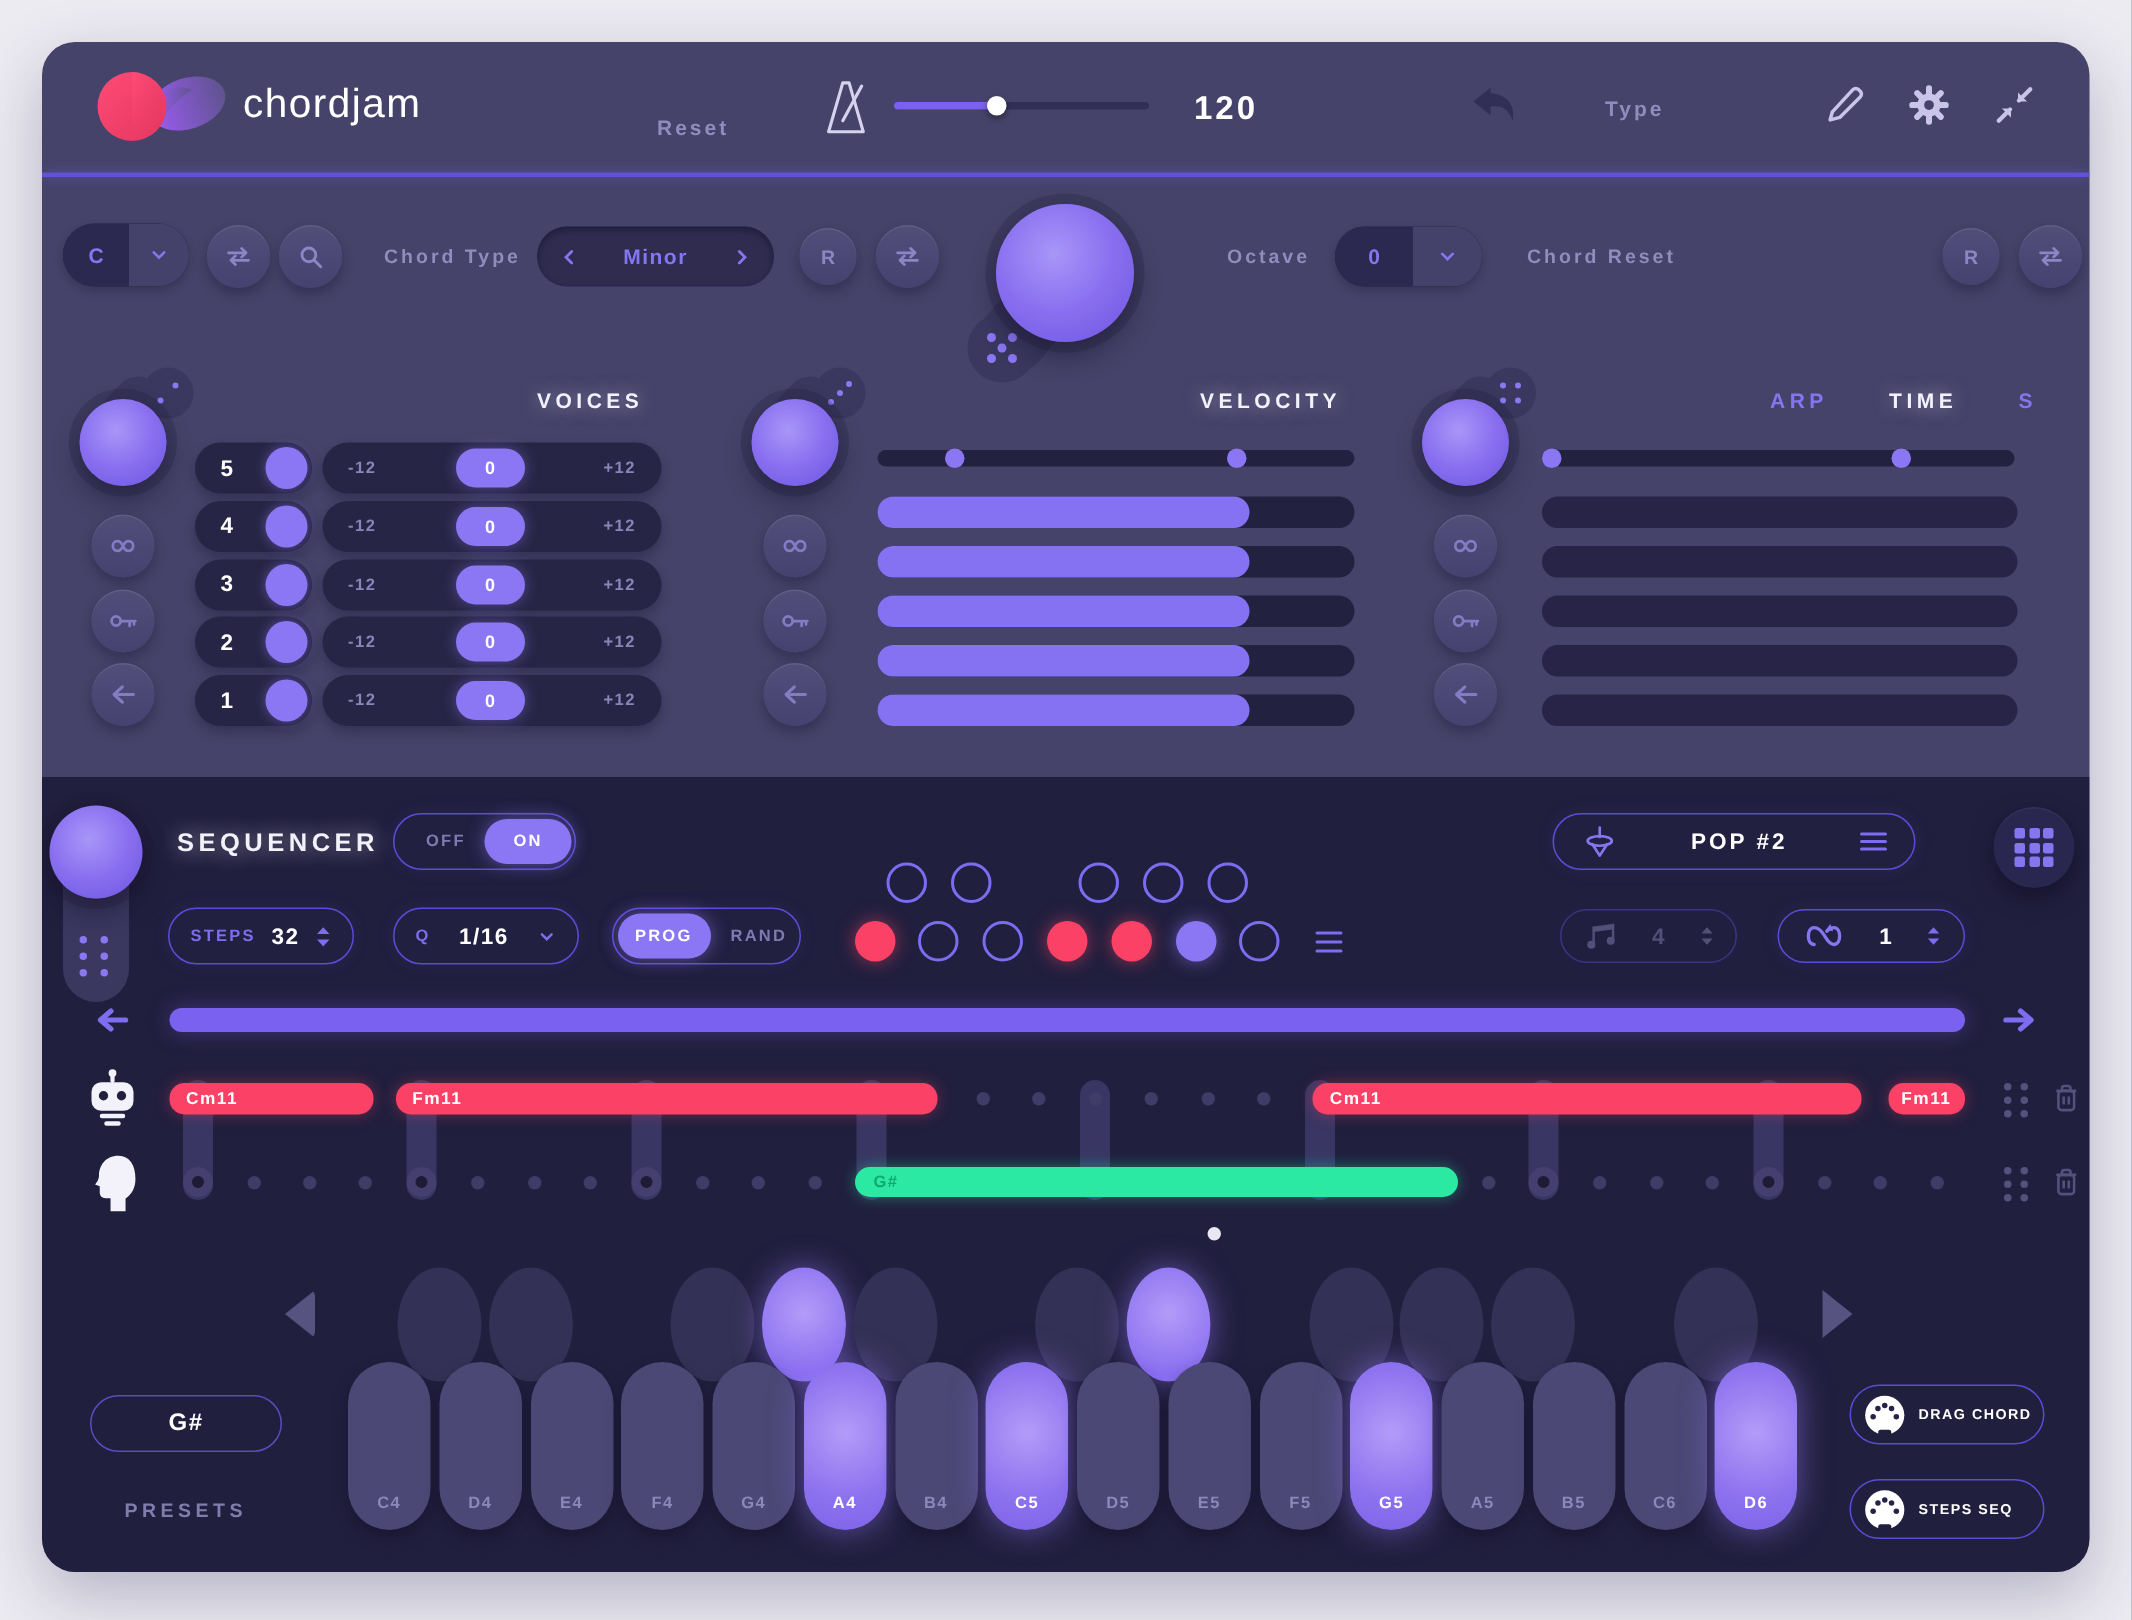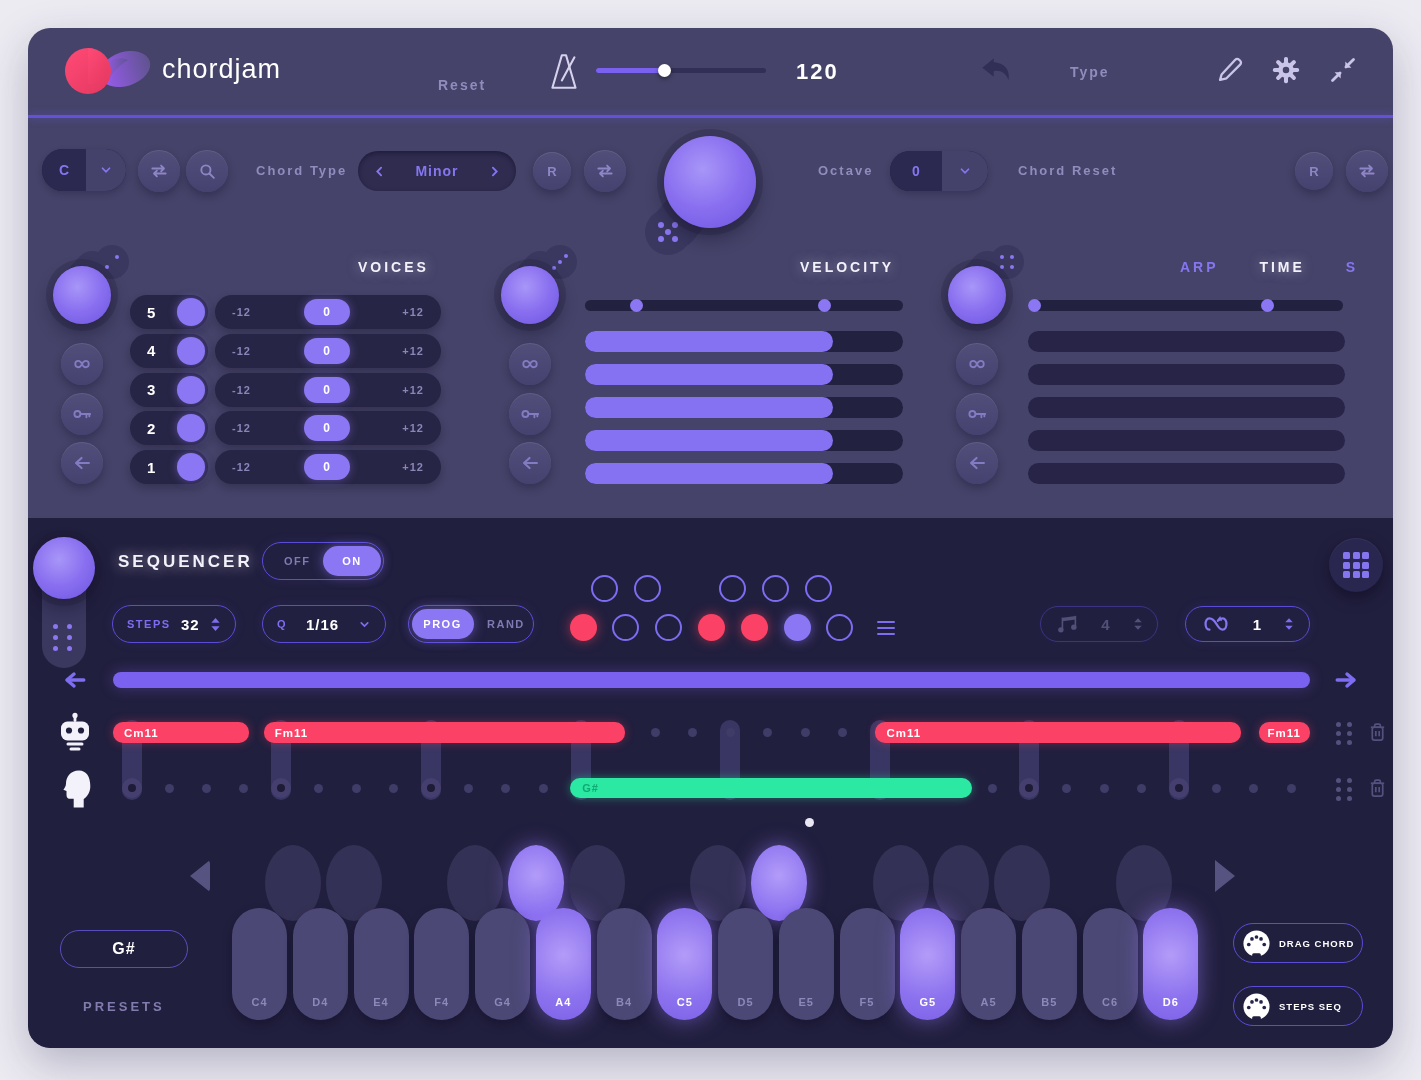--- a/index.html
+++ b/index.html
@@ -467,20 +467,33 @@
       <div class="pcirc " style="left: 691.3px; top: 546.5px;"></div>
       <div class="pcirc " style="left: 734.1px; top: 546.5px;"></div>
       <div class="pcirc " style="left: 776.9px; top: 546.5px;"></div>
     </div>
   <div class="hamburger abs" style="left:849px; top:589px;">
       <div></div>
       <div></div>
       <div></div>
     </div>
 
+  <div class="opill" style="left:1007px; top:514px; width:242px; justify-content:space-between; padding:0 18px;">
+    <svg width="25" height="25" viewBox="0 0 28 28" fill="none" stroke="#8576f0" stroke-width="2" stroke-linecap="round" stroke-linejoin="round">
+        <line x1="14" y1="3" x2="14" y2="10"></line>
+        <ellipse cx="14" cy="13" rx="9" ry="3.6"></ellipse>
+        <path d="M8.5 15.5 L14 24 L19.5 15.5"></path>
+      </svg>
+    <span class="pill-val" style="letter-spacing:2px;">POP #2</span>
+    <div class="hamburger">
+        <div style="margin:2.5px 0"></div>
+        <div style="margin:2.5px 0"></div>
+        <div style="margin:2.5px 0"></div>
+      </div>
+  </div>
 
   <div class="grid-btn">
     <div class="gridicon">
         <div></div>
         <div></div>
         <div></div>
         <div></div>
         <div></div>
         <div></div>
         <div></div>

